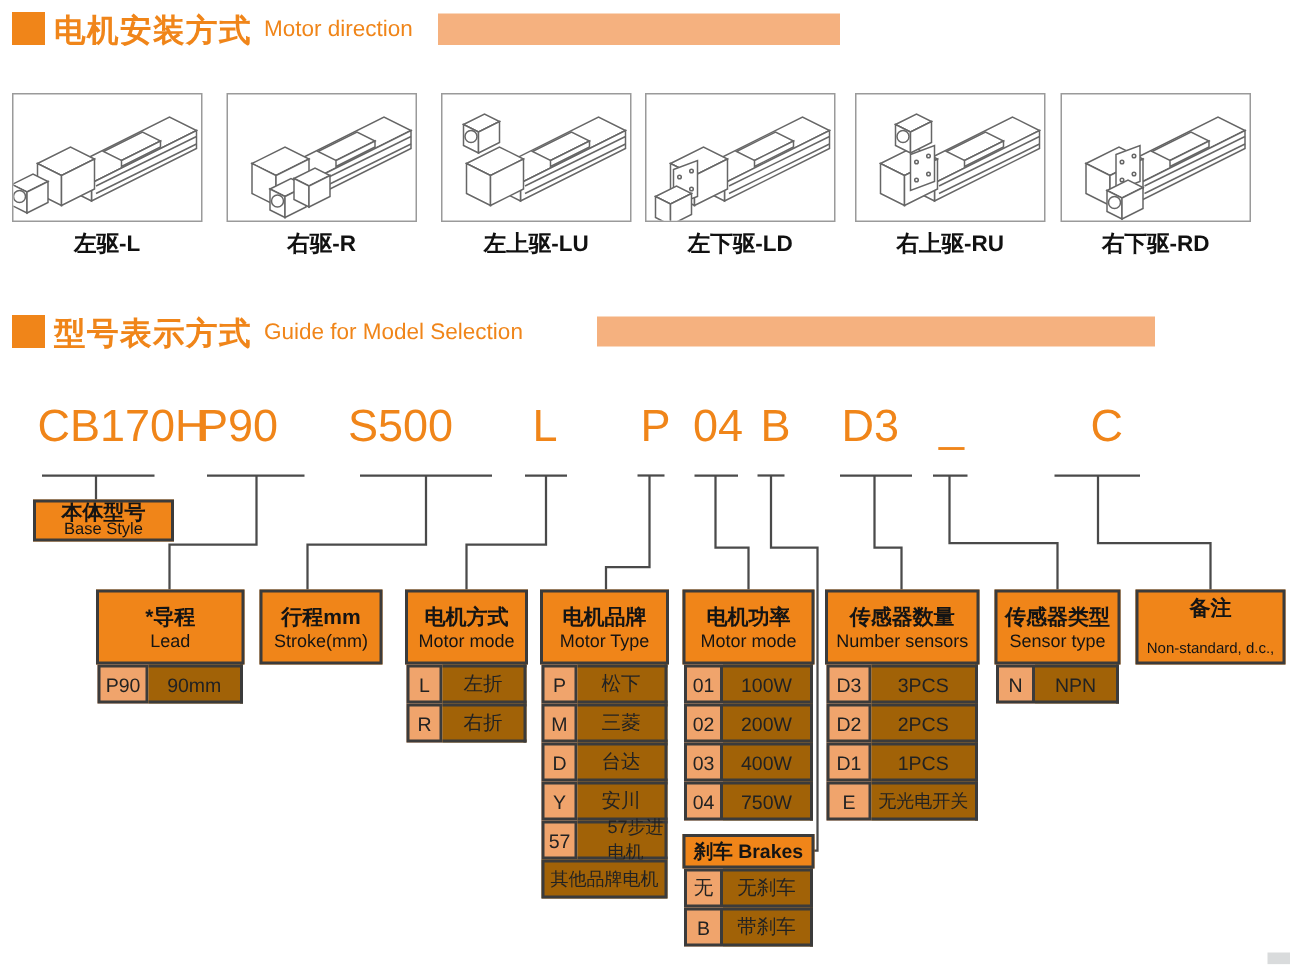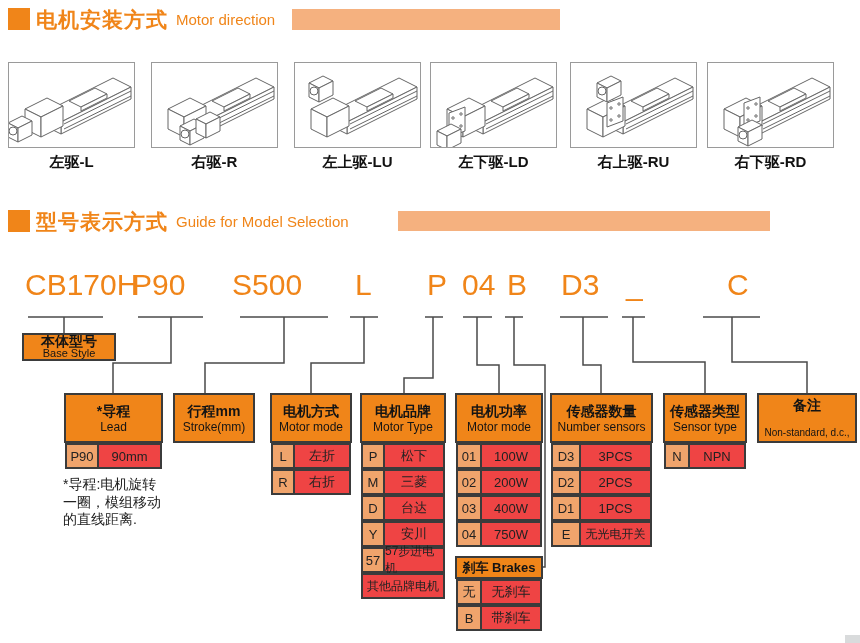--- a/index.html
+++ b/index.html
@@ -24,21 +24,21 @@
   .base-zh{font-size:14px;font-weight:bold;line-height:14px;margin-top:-1px;color:#141414;}
   .base-en{font-size:11px;line-height:11px;color:#141414;}
 
   
   .col-head{position:absolute;top:393px;height:50px;background:#F08519;border:2px solid #3b3b3b;box-sizing:border-box;display:flex;flex-direction:column;justify-content:center;text-align:center;}
   .col-head .zh{font-size:14px;font-weight:bold;color:#141414;line-height:17px;white-space:nowrap;}
   .col-head .en{font-size:12px;color:#141414;line-height:14px;white-space:nowrap;}
   .col-head .en.tiny{font-size:10px;margin-top:12px;}
   .spec-row{position:absolute;height:26px;display:flex;box-sizing:border-box;}
   .key-cell{background:#F0A46C;border:2px solid #3b3b3b;box-sizing:border-box;display:flex;align-items:center;justify-content:center;font-size:13px;color:#222;flex:0 0 auto;}
-  .val-cell{background:#ef4444;border:2px solid #3b3b3b;border-left:none;box-sizing:border-box;display:flex;align-items:center;justify-content:center;font-size:13px;color:#222;flex:1 1 auto;}
+  .val-cell{background:#a16207;border:2px solid #3b3b3b;border-left:none;box-sizing:border-box;display:flex;align-items:center;justify-content:center;font-size:13px;color:#222;flex:1 1 auto;}
   .val-cell.solo{border-left:2px solid #3b3b3b;}
 
   
   .brake-head{position:absolute;left:455px;top:556px;width:88px;height:23px;background:#F08519;border:2px solid #3b3b3b;box-sizing:border-box;display:flex;align-items:center;justify-content:center;font-size:13px;font-weight:bold;color:#141414;white-space:nowrap;}
 
   
   .lead-note{position:absolute;left:63px;top:476px;width:100px;font-size:14px;line-height:17.5px;color:#222;}
 
   
   #wires{position:absolute;left:0;top:0;pointer-events:none;}
@@ -303,21 +303,21 @@
       <div class="spec-row" style="left: 361px; top: 495px; width: 84px;">
         <div class="key-cell" style="width: 24px;">D</div>
         <div class="val-cell">台达</div>
       </div>
       <div class="spec-row" style="left: 361px; top: 521px; width: 84px;">
         <div class="key-cell" style="width: 24px;">Y</div>
         <div class="val-cell">安川</div>
       </div>
       <div class="spec-row" style="left: 361px; top: 547px; width: 84px;">
         <div class="key-cell" style="width: 24px;">57</div>
-        <div class="val-cell" style="font-size: 12px;">57步进电机</div>
+        <div class="val-cell" style="font-size: 12px; padding-left: 20px;">57步进电机</div>
       </div>
       <div class="spec-row" style="left: 361px; top: 573px; width: 84px;">
         <div class="val-cell solo" style="font-size: 12px;">其他品牌电机</div>
       </div>
       <div class="col-head" style="left: 455px; width: 88px;">
         <div class="zh">电机功率</div>
         <div class="en">Motor mode</div>
       </div>
       <div class="spec-row" style="left: 456px; top: 443px; width: 86px;">
         <div class="key-cell" style="width: 26px;">01</div>
@@ -374,16 +374,15 @@
       <div class="spec-row" style="left: 456px; top: 579px; width: 86px;">
         <div class="key-cell" style="width: 26px;">无</div>
         <div class="val-cell">无刹车</div>
       </div>
       <div class="spec-row" style="left: 456px; top: 605px; width: 86px;">
         <div class="key-cell" style="width: 26px;">B</div>
         <div class="val-cell">带刹车</div>
       </div>
     </div>
 
-  <div class="lead-note">*导程:电机旋转一圈，模组移动的直线距离.</div>
 
   <div class="corner-bar"></div>
 </div>
 
 </body></html>

